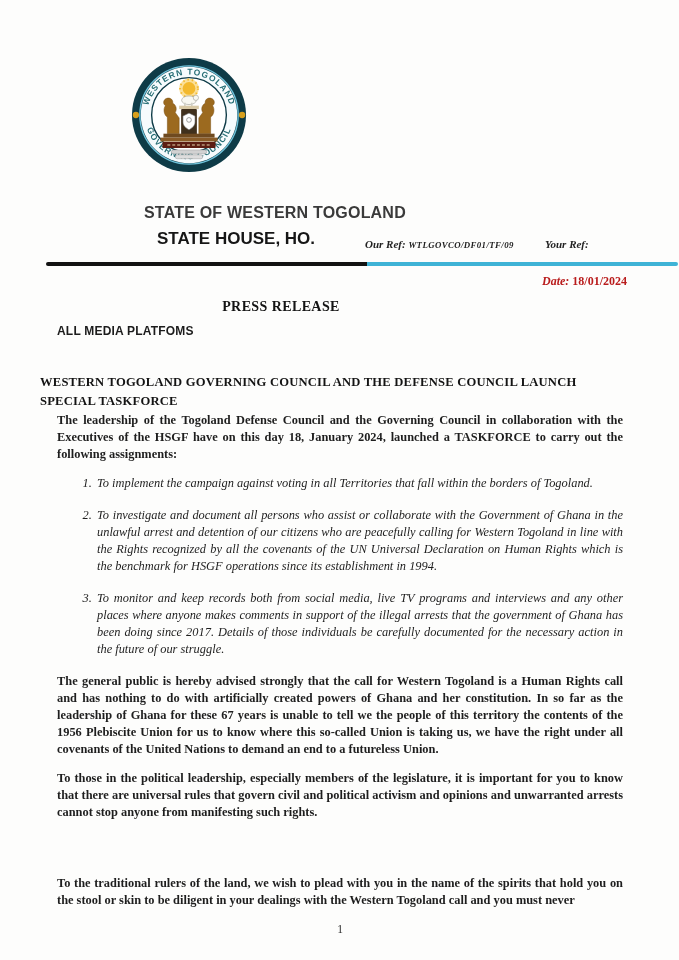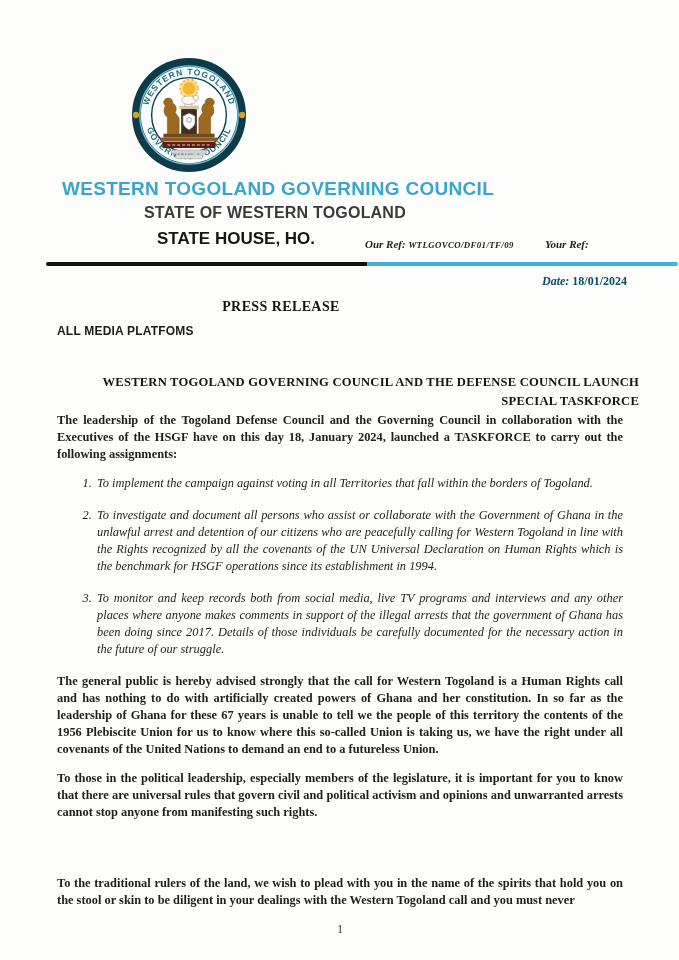--- a/index.html
+++ b/index.html
@@ -39,36 +39,36 @@
   .our-ref{left:365px;}
   .your-ref{left:545px;}
   .ref-value{font-size:8.8px;letter-spacing:.4px;}
   .divider{
     position:absolute;left:46px;top:262px;width:632px;height:4px;
     background:linear-gradient(to right,#121212 0%,#121212 50.8%,#3fb3d6 50.8%,#3fb3d6 100%);
     border-radius:2px;
   }
   .date-row{
     position:absolute;right:52px;top:274px;
-    font-size:12px;font-weight:bold;color:#0c4a6e;white-space:nowrap;text-align:right;
+    font-size:12px;font-weight:bold;color:#b91c1c;white-space:nowrap;text-align:right;
   }
   .date-label{font-style:italic;}
   
   .press-release{
     position:absolute;left:0;top:299px;width:562px;
     text-align:center;font-weight:bold;font-size:14px;letter-spacing:.4px;color:#141414;
   }
   .media-line{
     position:absolute;left:57px;top:324px;
     font-family:"Liberation Sans",sans-serif;
     font-size:12px;font-weight:bold;letter-spacing:.2px;color:#1c1c1c;
   }
   .doc-title{
     position:absolute;left:40px;top:373px;width:599px;
-    text-align:right;font-weight:bold;font-size:12.6px;line-height:19px;
+    text-align:left;font-weight:bold;font-size:12.6px;line-height:19px;
     letter-spacing:.2px;color:#141414;
   }
   .body-flow{
     position:absolute;left:57px;top:412px;width:566px;
     font-size:12.4px;line-height:17px;text-align:justify;color:#1e1e1e;
   }
   .body-flow p{margin:0 0 12px 0;font-weight:bold;}
   ol.assignments{margin:6px 0 2px 0;padding:0 0 0 38px;}
   ol.assignments li{margin:0 0 15px 0;padding-left:2px;font-style:italic;}
   .para-rulers{margin-top:54px !important;}
@@ -127,21 +127,20 @@
     <g>
       <rect x="33" y="87.5" width="54" height="6" rx="1" fill="#5c1d12"></rect>
       <line x1="38" y1="90.5" x2="82" y2="90.5" stroke="#e8d9b0" stroke-width="1" stroke-dasharray="3 2"></line>
     </g>
     <g>
       <rect x="42" y="95.5" width="36" height="4" rx="2" fill="#d2d2d2" stroke="#9a9a9a" stroke-width="0.5"></rect>
       <rect x="46" y="100.5" width="28" height="4" rx="2" fill="#dddddd" stroke="#9a9a9a" stroke-width="0.5"></rect>
     </g>
   </svg>
 
-  <div class="org-name">WESTERN TOGOLAND GOVERNING COUNCIL</div>
   <div class="state-line">STATE OF WESTERN TOGOLAND</div>
   <div class="house-line">STATE HOUSE, HO.</div>
 
   <div class="ref our-ref">
     <span>Our Ref:</span>
     <span class="ref-value">WTLGOVCO/DF01/TF/09</span>
   </div>
   <div class="ref your-ref">
     <span>Your Ref:</span>
   </div>

